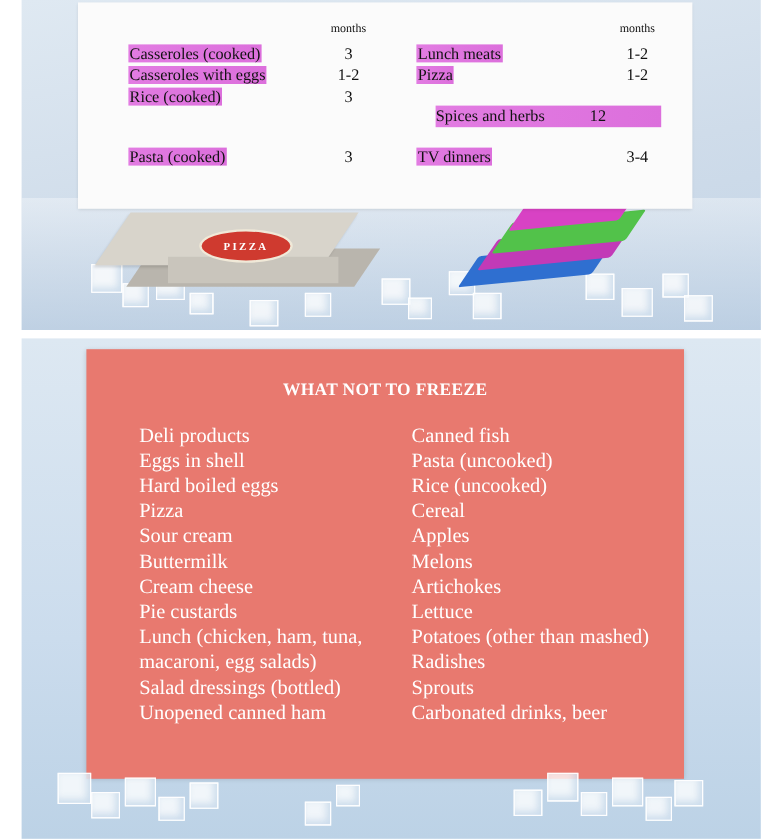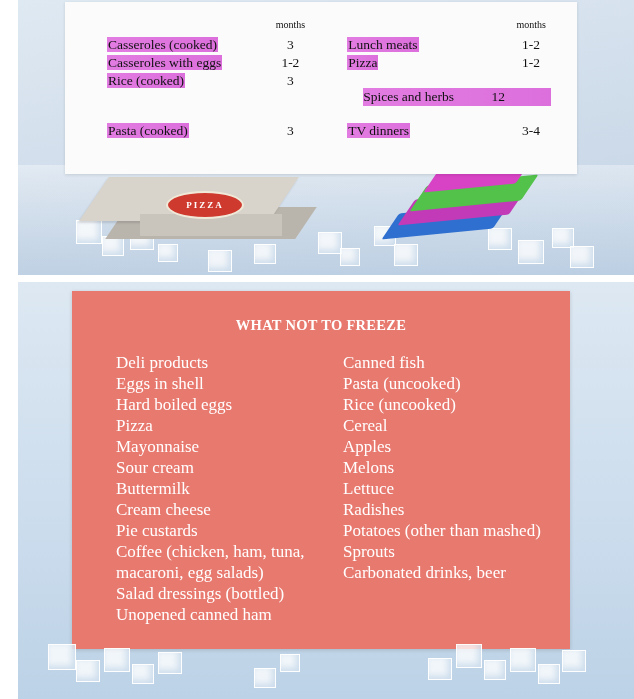--- a/index.html
+++ b/index.html
@@ -294,40 +294,40 @@
 <div class="bottom-panel">
 
   <div class="card-nofreeze">
     <div class="nofreeze-title">WHAT NOT TO FREEZE</div>
     <div class="nofreeze-cols">
       <ul class="col-left">
         <li>Deli products</li>
         <li>Eggs in shell</li>
         <li>Hard boiled eggs</li>
         <li>Pizza</li>
-        <li>Mayonnaise</li>
         <li>Sour cream</li>
         <li>Buttermilk</li>
         <li>Cream cheese</li>
         <li>Pie custards</li>
-        <li>Coffee (chicken, ham, tuna,
+        <li>Lunch (chicken, ham, tuna,
 macaroni, egg salads)</li>
         <li>Salad dressings (bottled)</li>
         <li>Unopened canned ham</li>
       </ul>
       <ul class="col-right">
         <li>Canned fish</li>
         <li>Pasta (uncooked)</li>
         <li>Rice (uncooked)</li>
         <li>Cereal</li>
         <li>Apples</li>
         <li>Melons</li>
+        <li>Artichokes</li>
         <li>Lettuce</li>
+        <li>Potatoes (other than mashed)</li>
         <li>Radishes</li>
-        <li>Potatoes (other than mashed)</li>
         <li>Sprouts</li>
         <li>Carbonated drinks, beer</li>
       </ul>
     </div>
   </div>
 
   <div class="cube" style="left:30px;  top:362px; width:26px; height:24px;"></div>
   <div class="cube" style="left:58px;  top:378px; width:22px; height:20px;"></div>
   <div class="cube" style="left:86px;  top:366px; width:24px; height:22px;"></div>
   <div class="cube" style="left:114px; top:382px; width:20px; height:18px;"></div>

